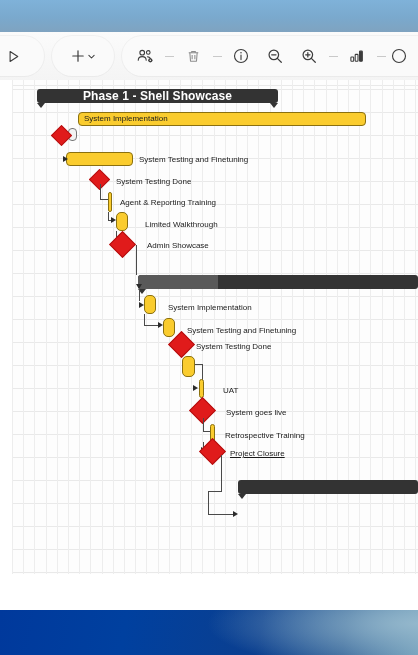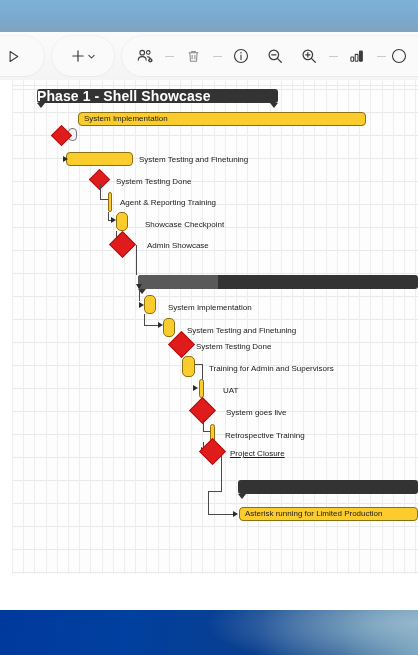--- a/index.html
+++ b/index.html
@@ -86,22 +86,22 @@
     background: #333333;
     border-radius: 3px;
   }
   .sumbar .prog {
     position: absolute; left: 0; top: 0; height: 100%;
     background: #595959;
     border-radius: 3px 0 0 3px;
   }
   .sumbar .lbl {
     position: absolute; left: 0; right: 0; top: 0; height: 14px;
-    line-height: 14px; text-align: left;
-    font-size: 14px; font-weight: bold; color: #ffffff;
+    line-height: 14px; text-align: center;
+    font-size: 12px; font-weight: bold; color: #ffffff;
     letter-spacing: .1px;
   }
   .sum-cap {
     position: absolute; width: 0; height: 0;
     border-left: 4px solid transparent;
     border-right: 4px solid transparent;
     border-top: 5px solid #333333;
   }
 
   
@@ -289,21 +289,21 @@
 
     <div class="lnk v" style="left:100px; top:104px; height:16px;"></div>
     <div class="lnk h" style="left:100px; top:119px; width:8px;"></div>
     <div class="task" style="left:108px; top:112px; width:4px; height:20px;"></div>
     <div class="olbl" style="left:120px; top:117px;">Agent &amp; Reporting Training</div>
 
     <div class="lnk v" style="left:108px; top:132px; height:8px;"></div>
     <div class="lnk h" style="left:108px; top:140px; width:5px;"></div>
     <div class="arrow-r" style="left:111px; top:137px;"></div>
     <div class="task" style="left:116px; top:132px; width:12px; height:19px; border-radius:5px;"></div>
-    <div class="olbl" style="left:145px; top:139px;">Showcase Checkpoint</div>
+    <div class="olbl" style="left:145px; top:139px;">Limited Walkthrough</div>
 
     <div class="lnk v" style="left:116px; top:151px; height:12px;"></div>
     <div class="lnk h" style="left:116px; top:162px; width:6px;"></div>
     <div class="mstone" style="left:113px; top:155px; width:19px; height:19px;"></div>
     <div class="olbl" style="left:147px; top:160px;">Admin Showcase</div>
 
     <div class="lnk v" style="left:136px; top:165px; height:30px;"></div>
 
     <div class="sumbar" style="left:138px; top:195px; width:280px;">
       <div class="prog" style="width:80px;"></div>
@@ -321,21 +321,20 @@
     <div class="arrow-r" style="left:158px; top:242px;"></div>
     <div class="task" style="left:163px; top:238px; width:12px; height:19px; border-radius:5px;"></div>
     <div class="olbl" style="left:187px; top:245px;">System Testing and Finetuning</div>
 
     <div class="mstone" style="left:172px; top:255px; width:19px; height:19px;"></div>
     <div class="olbl" style="left:196px; top:261px;">System Testing Done</div>
 
     <div class="task" style="left:182px; top:276px; width:13px; height:21px; border-radius:5px;"></div>
     <div class="lnk h" style="left:195px; top:284px; width:8px;"></div>
     <div class="lnk v" style="left:202px; top:284px; height:20px;"></div>
-    <div class="olbl" style="left:209px; top:283px;">Training for Admin and Supervisors</div>
 
     <div class="arrow-r" style="left:193px; top:305px;"></div>
     <div class="task" style="left:199px; top:299px; width:5px; height:19px;"></div>
     <div class="olbl" style="left:223px; top:305px;">UAT</div>
 
     <div class="mstone" style="left:193px; top:321px; width:19px; height:19px;"></div>
     <div class="olbl" style="left:226px; top:327px;">System goes live</div>
 
     <div class="lnk v" style="left:203px; top:338px; height:14px;"></div>
     <div class="lnk h" style="left:203px; top:351px; width:8px;"></div>
@@ -349,22 +348,19 @@
 
     <div class="lnk v" style="left:221px; top:375px; height:36px;"></div>
     <div class="lnk h" style="left:208px; top:411px; width:14px;"></div>
     <div class="lnk v" style="left:208px; top:411px; height:23px;"></div>
     <div class="lnk h" style="left:208px; top:434px; width:28px;"></div>
     <div class="arrow-r" style="left:233px; top:431px;"></div>
 
     <div class="sumbar" style="left:238px; top:400px; width:180px;"></div>
     <div class="sum-cap" style="left:238px; top:414px;"></div>
 
-    <div class="task" style="left:239px; top:427px; width:179px;">
-      <div class="lbl-in">Asterisk running for Limited Production</div>
-    </div>
 
     <div id="botpad"></div>
   </div>
 
   <div id="wall"></div>
 
 </div>
 
 </body></html>

